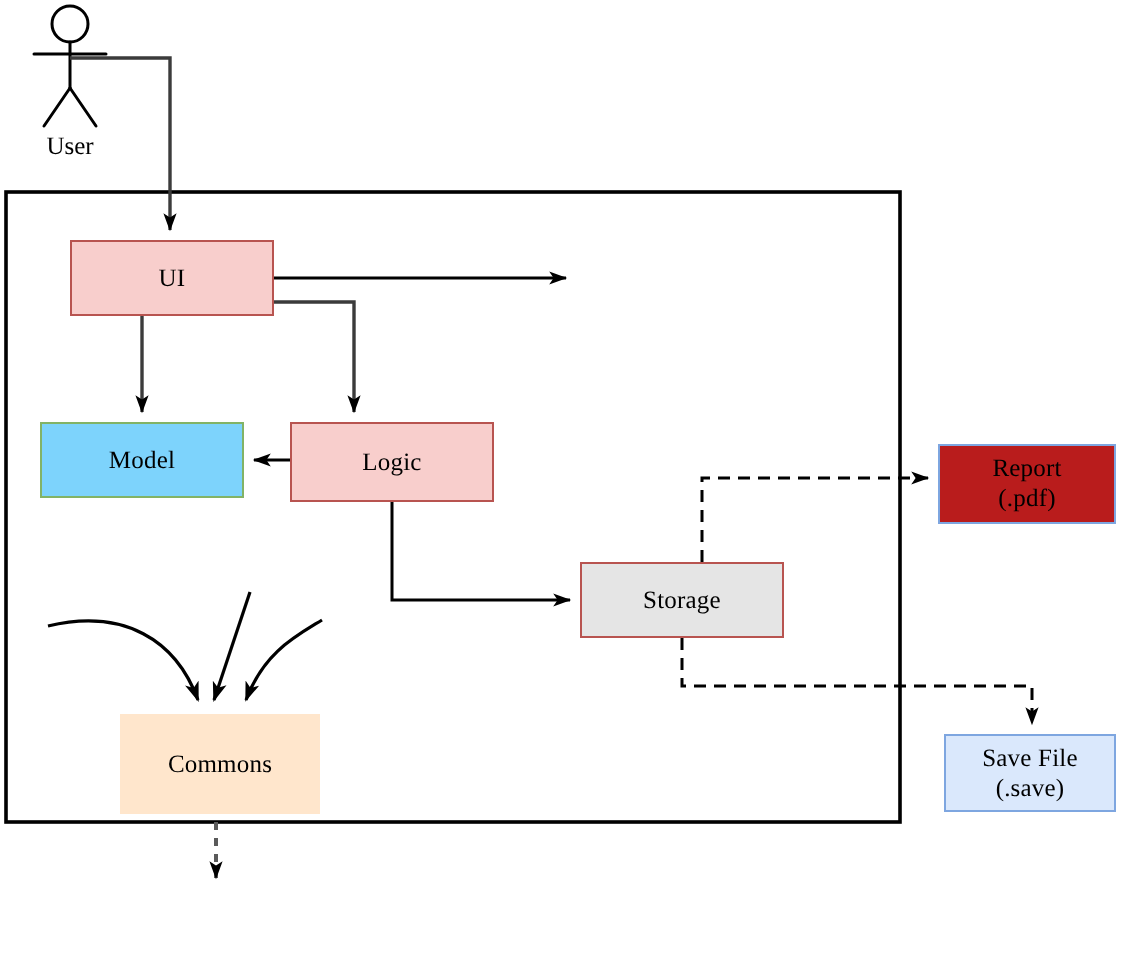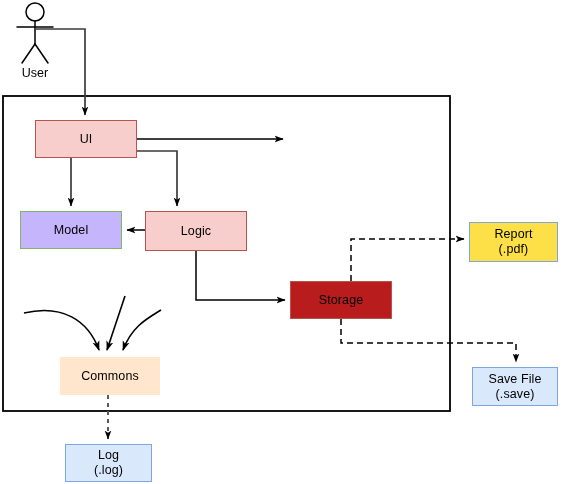--- a/index.html
+++ b/index.html
@@ -9,20 +9,21 @@
   }
   body {
     font-family: "Liberation Sans", sans-serif;
   }
   #diagram-canvas {
     position: relative;
     width: 564px;
     height: 484px;
     background: #ffffff;
     overflow: hidden;
+    font-family: Liberation Serif, serif;
   }
   #edge-layer {
     position: absolute;
     left: 0;
     top: 0;
     width: 564px;
     height: 484px;
   }
   .node {
     position: absolute;
@@ -99,44 +100,40 @@
     <path d="M108,395 L108,439" fill="none" stroke="#5a5a5a" stroke-width="2" stroke-dasharray="4,4" marker-end="url(#arrow-dashed)"></path>
   </svg>
 
   <div class="actor-label" style="left:0px; top:66px;">User</div>
 
   <div class="node" style="left:35px; top:120px; width:102px; height:38px; background:#f8cecc; border:1.3px solid #b85450;">
     <span>UI</span>
   </div>
 
 
-  <div class="node" style="left:20px; top:211px; width:102px; height:38px; background:#c4b5fd; border:1.3px solid #82b366;">
+  <div class="node" style="left:20px; top:211px; width:102px; height:38px; background:#7dd3fc; border:1.3px solid #82b366;">
     <span>Model</span>
   </div>
 
   <div class="node" style="left:145px; top:211px; width:102px; height:40px; background:#f8cecc; border:1.3px solid #b85450;">
     <span>Logic</span>
   </div>
 
-  <div class="node" style="left:290px; top:281px; width:102px; height:38px; background:#b91c1c; border:1.3px solid #b85450;">
+  <div class="node" style="left:290px; top:281px; width:102px; height:38px; background:#e5e5e5; border:1.3px solid #b85450;">
     <span>Storage</span>
   </div>
 
-  <div class="node" style="left:469px; top:222px; width:89px; height:40px; background:#fde047; border:1.3px solid #7ea6e0;">
+  <div class="node" style="left:469px; top:222px; width:89px; height:40px; background:#b91c1c; border:1.3px solid #7ea6e0;">
     <span>Report</span>
     <span class="line2">(.pdf)</span>
   </div>
 
   <div class="node" style="left:472px; top:367px; width:86px; height:39px; background:#dae8fc; border:1.3px solid #7ea6e0;text-align:right;">
     <span>Save File</span>
     <span class="line2">(.save)</span>
   </div>
 
-  <div class="node" style="left:60px; top:357px; width:100px; height:38px; background:#ffe6cc; border:none;">
+  <div class="node" style="left:60px; top:357px; width:100px; height:50px; background:#ffe6cc; border:none;">
     <span>Commons</span>
   </div>
 
-  <div class="node" style="left:65px; top:444px; width:87px; height:38px; background:#dae8fc; border:1.3px solid #7ea6e0;">
-    <span>Log</span>
-    <span class="line2">(.log)</span>
-  </div>
 
 </div>
 
 </body></html>

